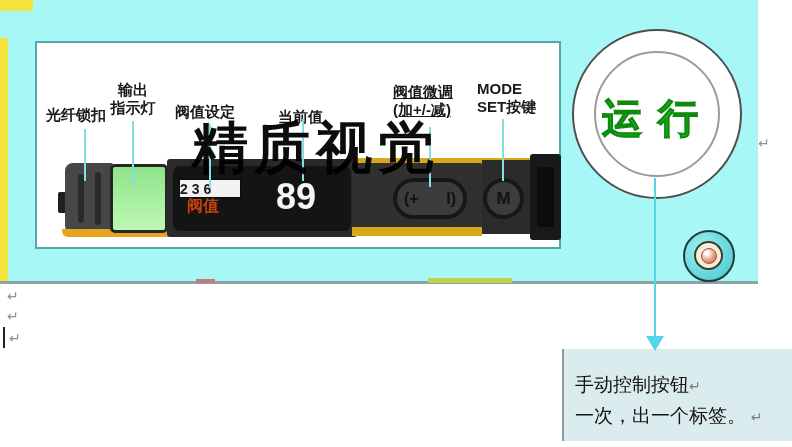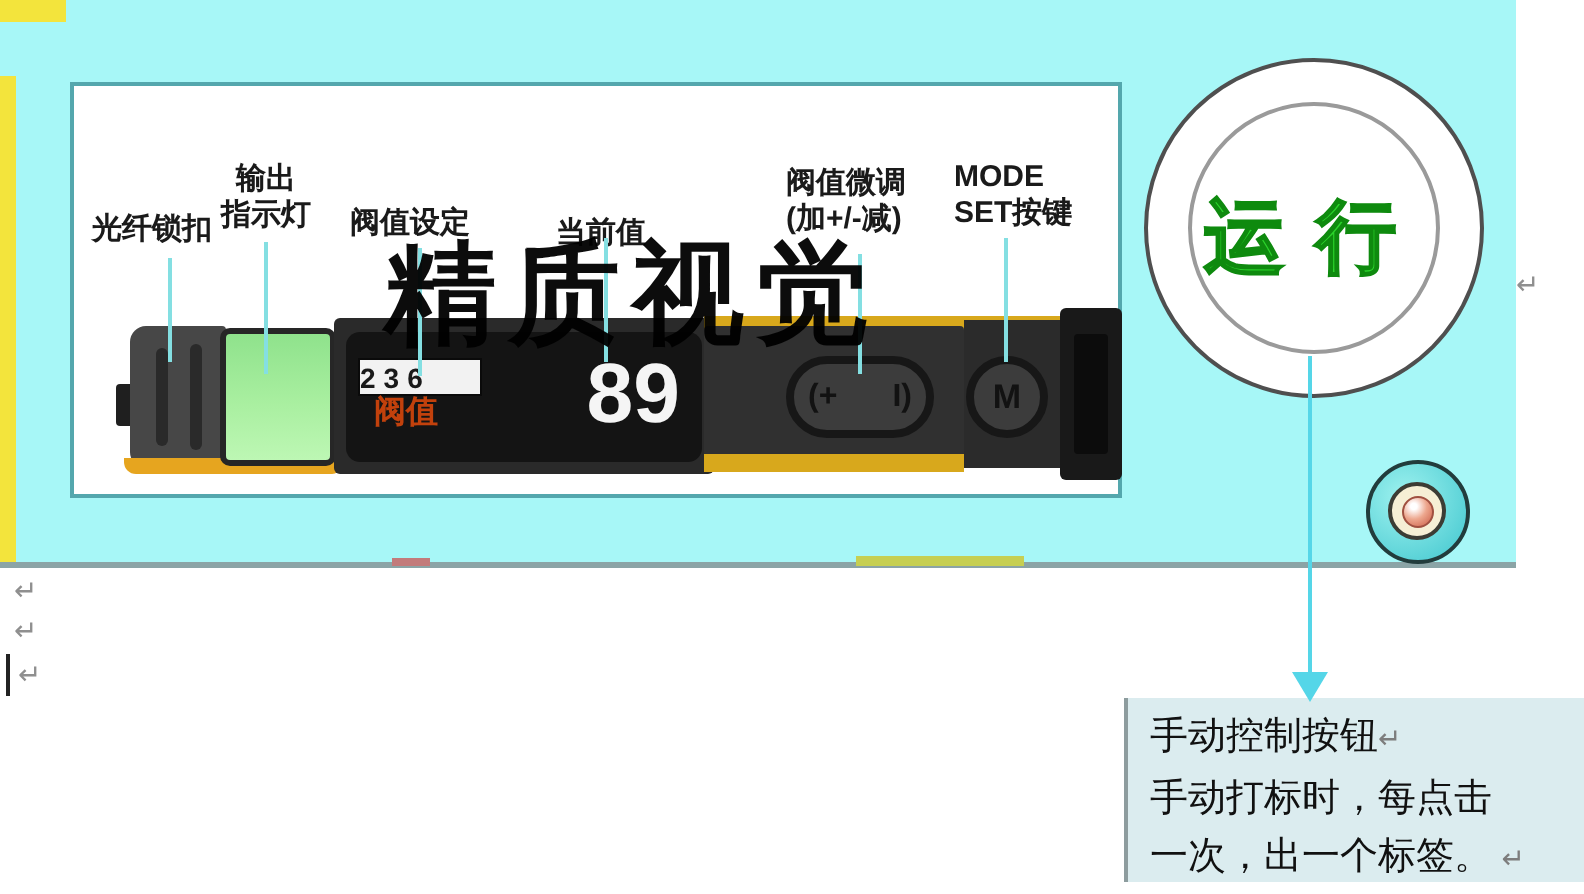--- a/index.html
+++ b/index.html
@@ -33,22 +33,22 @@
   .slot2{left:95px;top:172px;width:6px;height:53px;background:#2a2a2a;border-radius:3px;}
   .cap-stripe{left:62px;top:229px;width:108px;height:8px;background:#e6a51f;border-radius:0 0 4px 6px;}
   .green-window{left:110px;top:164px;width:58px;height:69px;border:3px solid #262626;border-radius:5px;
                 background:linear-gradient(180deg,#8fe28c 0%,#a9efa0 55%,#bdf7b4 100%);box-sizing:border-box;}
   .display-body{left:167px;top:159px;width:190px;height:78px;background:#2a2a2a;border-radius:3px;}
   .screen{left:173px;top:166px;width:178px;height:65px;background:#141414;border-radius:7px;}
   .white-box{left:179px;top:179px;width:62px;height:19px;background:#f2f2f2;border:1px solid #0a0a0a;
              color:#1a1a1a;font-size:14px;font-weight:bold;letter-spacing:4px;
              line-height:18px;z-index:5;box-sizing:border-box;}
   .thr-label{left:187px;top:196px;color:#c2410c;font-size:16px;font-weight:bold;z-index:5;}
-  .cur-value{left:276px;top:166px;width:64px;color:#f5f5f5;font-size:42px;font-weight:bold;
-             line-height:62px;text-align:right;z-index:5;}
+  .cur-value{left:276px;top:166px;width:64px;color:#f5f5f5;font-size:36px;font-weight:bold;
+             line-height:62px;text-align:left;z-index:5;}
   .top-stripe{left:352px;top:158px;width:180px;height:7px;background:#d8a81c;}
   .btn-panel{left:352px;top:163px;width:130px;height:68px;background:#303030;border-radius:2px;}
   .body-right{left:482px;top:160px;width:54px;height:74px;background:#2b2b2b;}
   .bottom-stripe{left:352px;top:227px;width:130px;height:9px;background:#d8a81c;}
   .oval-btn{left:393px;top:178px;width:74px;height:41px;background:#3c3c3c;border:4px solid #171717;
             border-radius:21px;box-sizing:border-box;display:flex;justify-content:space-between;
             align-items:center;padding:0 7px;z-index:5;}
   .oval-btn span{color:#121212;font-weight:bold;font-size:16px;}
   .m-btn{left:483px;top:178px;width:41px;height:41px;background:#3c3c3c;border:4px solid #171717;
          border-radius:50%;box-sizing:border-box;display:flex;justify-content:center;align-items:center;
@@ -69,21 +69,21 @@
   .run-text{left:586px;top:91px;width:142px;text-align:left;font-size:40px;font-weight:bold;
             color:#2bd32b;letter-spacing:16px;text-indent:16px;z-index:5;
             -webkit-text-stroke:1.2px #0e8a0e;
             text-shadow:0 0 3px #ffffff,0 0 6px #ffffff;white-space:nowrap;}
 
   
   .connector{left:654px;top:178px;width:2px;height:160px;background:#55d6e8;z-index:10;}
   .arrowhead{left:646px;top:336px;width:0;height:0;border-left:9px solid transparent;
              border-right:9px solid transparent;border-top:15px solid #55d6e8;z-index:10;}
   .callout{left:562px;top:349px;width:230px;height:92px;background:#dbecef;
-           border-left:2px solid #8d9c9e;box-sizing:border-box;padding:5px 0 0 11px;
+           border-left:2px solid #8d9c9e;box-sizing:border-box;padding:21px 0 0 11px;
            font-family:"Liberation Serif","DejaVu Serif",serif;font-size:19px;color:#111111;
            line-height:29px;z-index:6;}
   .callout .mark{color:#7d7d7d;font-size:14px;font-family:"DejaVu Sans",sans-serif;}
 
   
   .pilcrow{position:absolute;color:#8f8f8f;font-size:14px;z-index:6;
            font-family:"DejaVu Sans",sans-serif;}
   .cursor{left:3px;top:327px;width:2px;height:21px;background:#222222;z-index:6;}
 
   .small-btn-outer{left:683px;top:230px;width:52px;height:52px;border-radius:50%;
@@ -109,21 +109,21 @@
 
   <div class="abs panel"></div>
 
   <div class="lbl" style="left:46px;top:106px;">光纤锁扣</div>
   <div class="lbl lbl-center" style="left:104px;top:81px;width:58px;">
     <div>输出</div>
     <div>指示灯</div>
   </div>
   <div class="lbl" style="left:175px;top:103px;">阀值设定</div>
   <div class="lbl" style="left:278px;top:108px;">当前值</div>
-  <div class="lbl" style="left:393px;top:83px;">
+  <div class="lbl" style="left:393px;top:83px;text-decoration:underline;">
     <div>阀值微调</div>
     <div>(加+/-减)</div>
   </div>
   <div class="lbl" style="left:477px;top:80px;">
     <div>MODE</div>
     <div>SET按键</div>
   </div>
 
   <div class="ptr" style="left:84px;top:129px;height:52px;"></div>
   <div class="ptr" style="left:132px;top:121px;height:66px;"></div>
@@ -163,21 +163,20 @@
 
   <div class="abs small-btn-outer"></div>
   <div class="abs small-btn-mid"></div>
   <div class="abs small-btn-core"></div>
 
   <div class="abs connector"></div>
   <div class="abs arrowhead"></div>
 
   <div class="abs callout">
     <div><span>手动控制按钮</span><span class="mark">↵</span></div>
-    <div><span>手动打标时，每点击</span></div>
     <div><span>一次，出一个标签。</span> <span class="mark">↵</span></div>
   </div>
 
   <div class="pilcrow" style="left:758px;top:135px;">↵</div>
   <div class="pilcrow" style="left:7px;top:288px;">↵</div>
   <div class="pilcrow" style="left:7px;top:308px;">↵</div>
   <div class="pilcrow" style="left:9px;top:330px;">↵</div>
   <div class="abs cursor"></div>
 
 </div>

